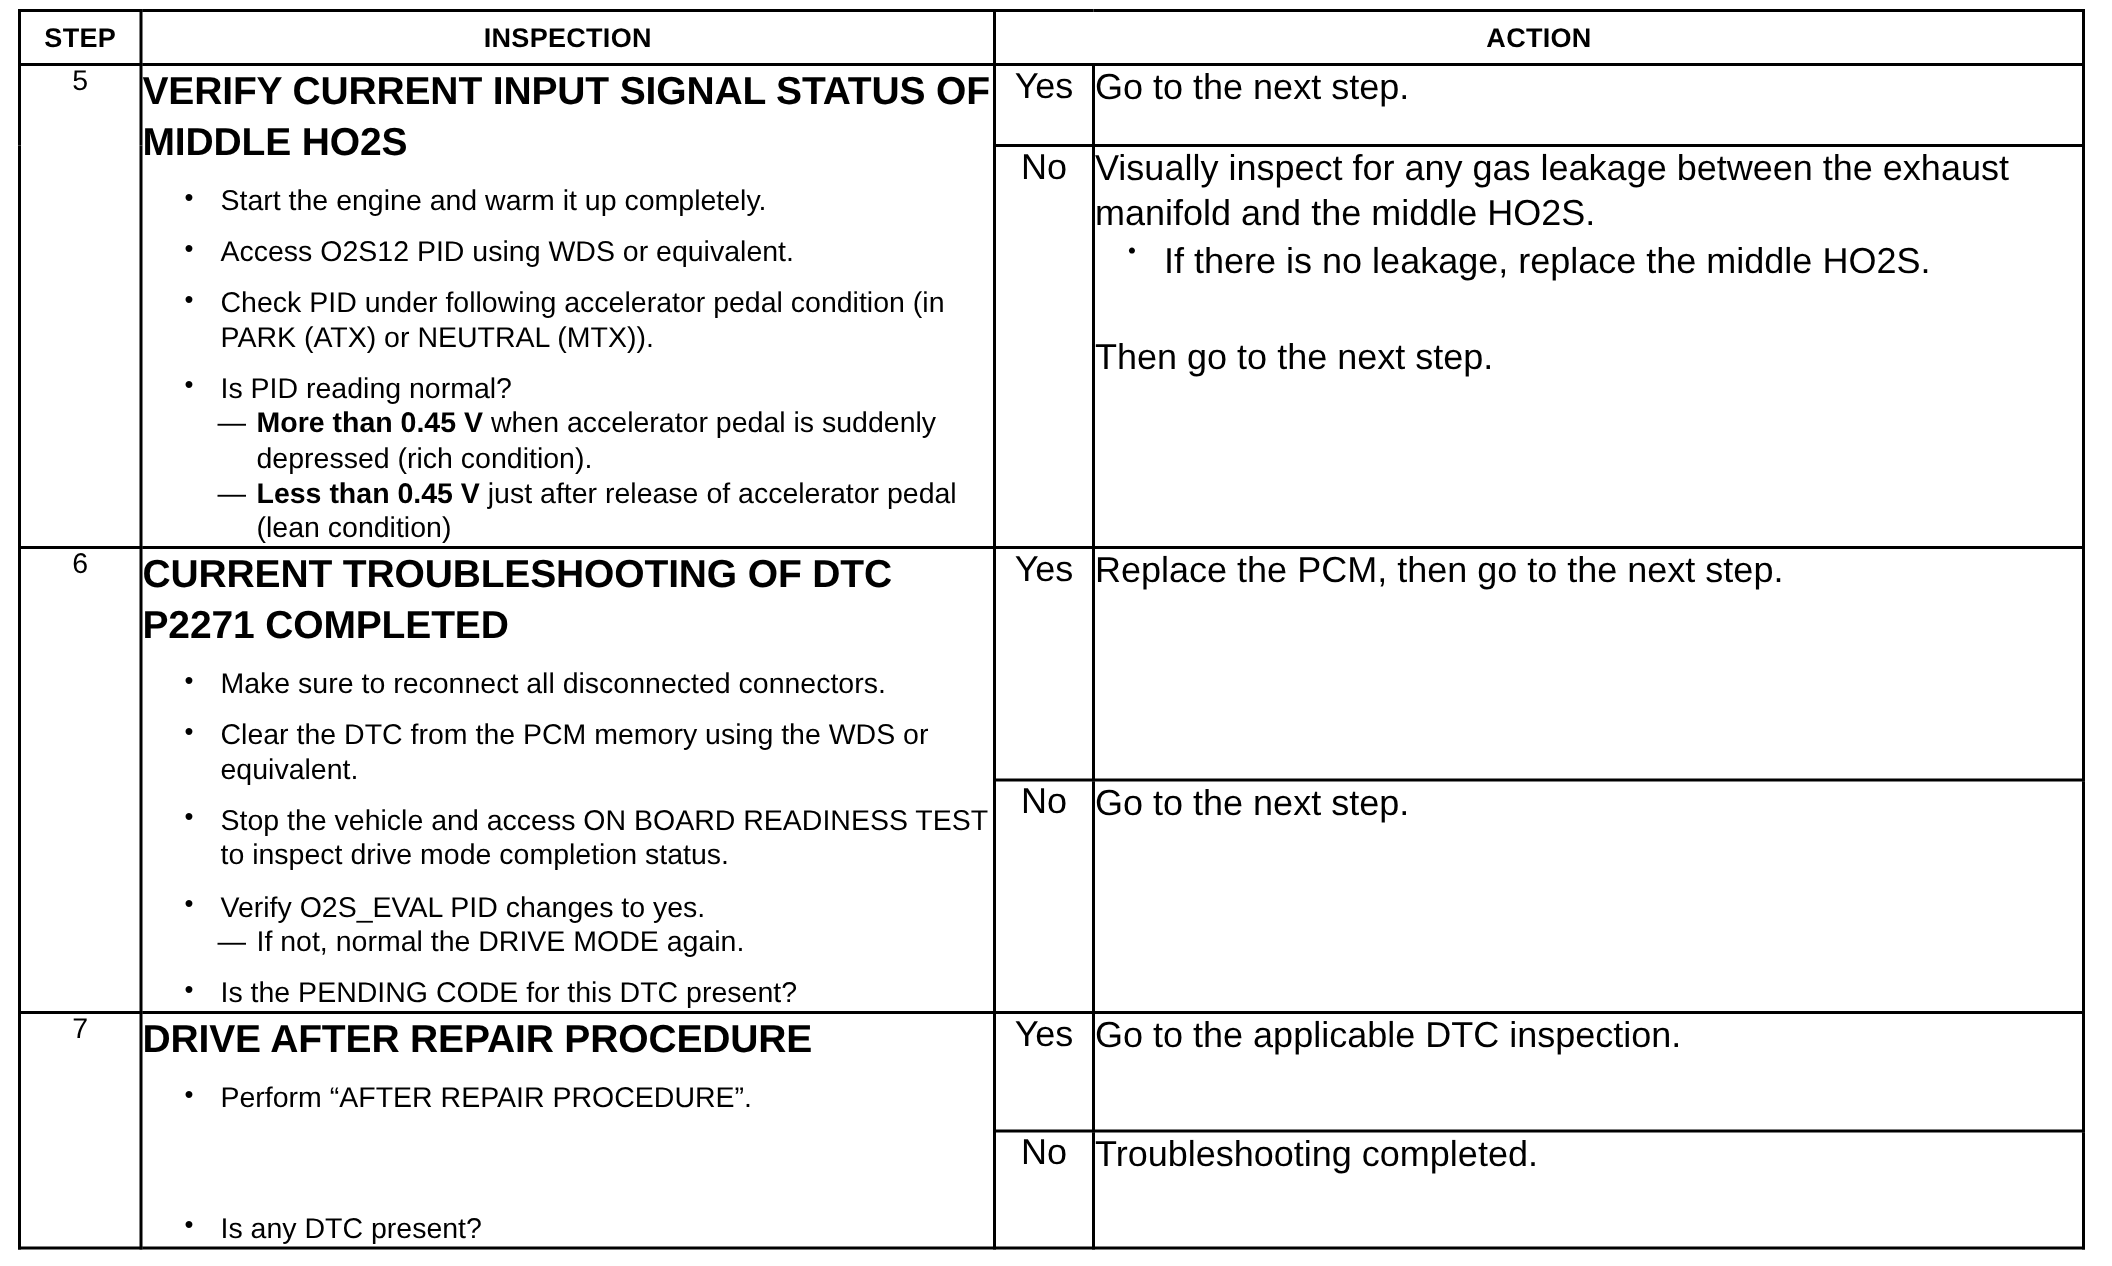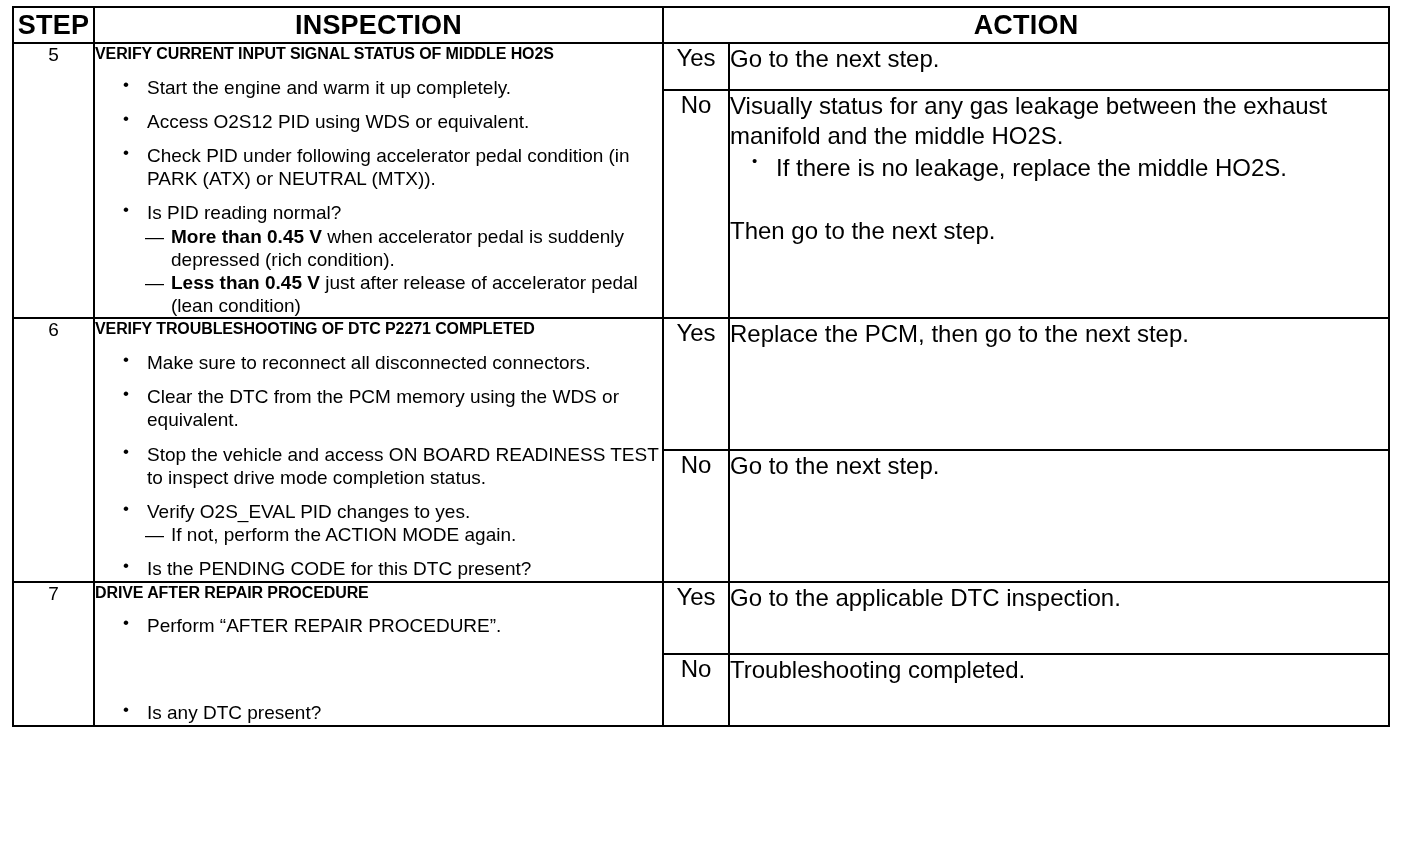--- a/index.html
+++ b/index.html
@@ -42,21 +42,21 @@
   
   col.c-step   { width: 81px;  }
   col.c-insp   { width: 569px; }
   col.c-yn     { width: 66px;  }
   col.c-action { width: 660px; }
 
   
   .hdr {
     text-align: center;
     font-weight: bold;
-    font-size: 27px;
+    font-size: 18px;
     letter-spacing: 0.2px;
     height: 34px;
     line-height: 34px;
     vertical-align: middle;
   }
 
   
   .stepnum {
     text-align: center;
     font-size: 19px;
@@ -64,21 +64,21 @@
   }
 
   
   .insp {
     padding: 7px 6px 6px 8px;
     font-size: 19px;
     line-height: 1.25;
   }
   .insp .title {
     font-weight: bold;
-    font-size: 16px;
+    font-size: 26px;
     line-height: 1.3;
     letter-spacing: -0.1px;
   }
 
   ul.bl {
     list-style: none;
     margin: 1px 0 0 0;
     padding: 0 0 0 26px;
   }
   ul.bl > li {
@@ -179,40 +179,40 @@
               <div class="dash"><b>Less than 0.45 V</b><span> just after release of accelerator pedal (lean condition)</span></div>
             </li>
           </ul>
         </td>
         <td class="yn">Yes</td>
         <td class="act">Go to the next step.</td>
       </tr>
       <tr>
         <td class="yn">No</td>
         <td class="act">
-          <div>Visually status for any gas leakage between the exhaust manifold and the middle HO2S.</div>
+          <div>Visually inspect for any gas leakage between the exhaust manifold and the middle HO2S.</div>
           <ul class="bl2">
             <li>If there is no leakage, replace the middle HO2S.</li>
           </ul>
           <div class="gap"></div>
           <div>Then go to the next step.</div>
         </td>
       </tr>
 
       <tr>
         <td class="stepnum" rowspan="2">6</td>
         <td class="insp" rowspan="2">
-          <div class="title">VERIFY TROUBLESHOOTING OF DTC P2271 COMPLETED</div>
+          <div class="title">CURRENT TROUBLESHOOTING OF DTC P2271 COMPLETED</div>
           <ul class="bl">
             <li>Make sure to reconnect all disconnected connectors.</li>
             <li>Clear the DTC from the PCM memory using the WDS or equivalent.</li>
             <li>Stop the vehicle and access ON BOARD READINESS TEST to inspect drive mode completion status.</li>
             <li>
               <span>Verify O2S_EVAL PID changes to yes.</span>
-              <div class="dash">If not, perform the ACTION MODE again.</div>
+              <div class="dash">If not, normal the DRIVE MODE again.</div>
             </li>
             <li>Is the PENDING CODE for this DTC present?</li>
           </ul>
         </td>
         <td class="yn">Yes</td>
         <td class="act">Replace the PCM, then go to the next step.</td>
       </tr>
       <tr>
         <td class="yn">No</td>
         <td class="act">Go to the next step.</td>

